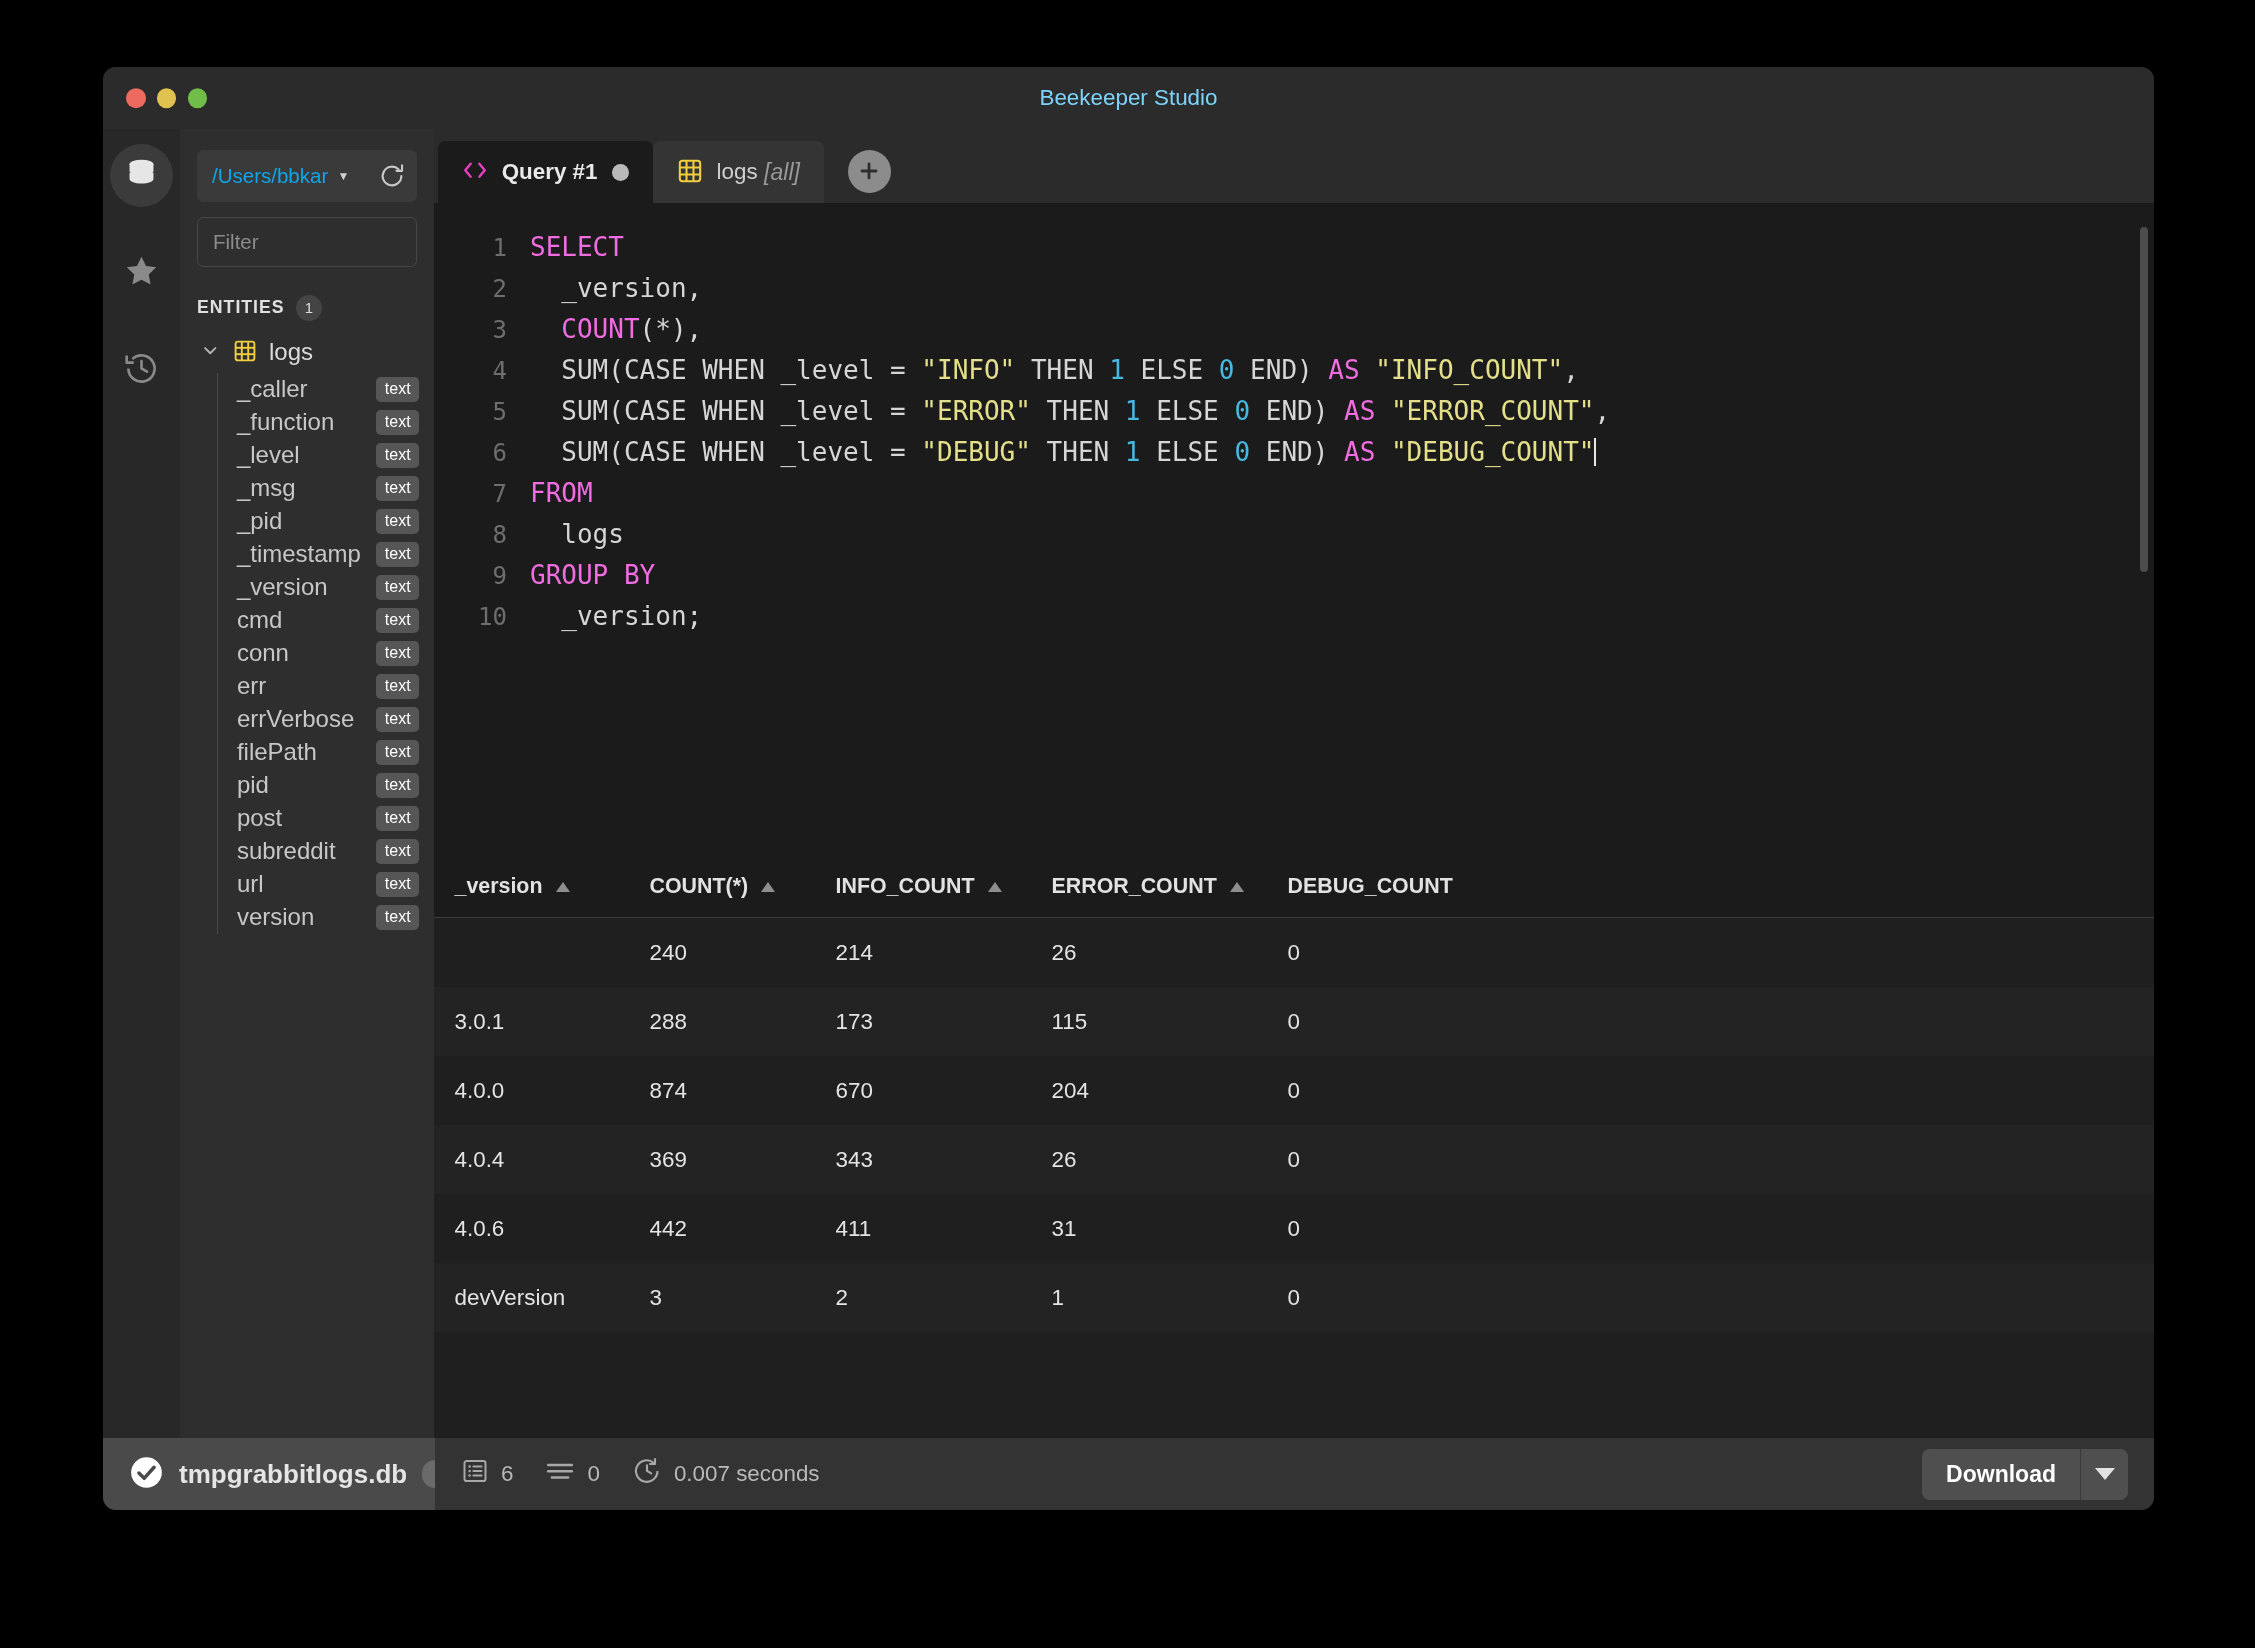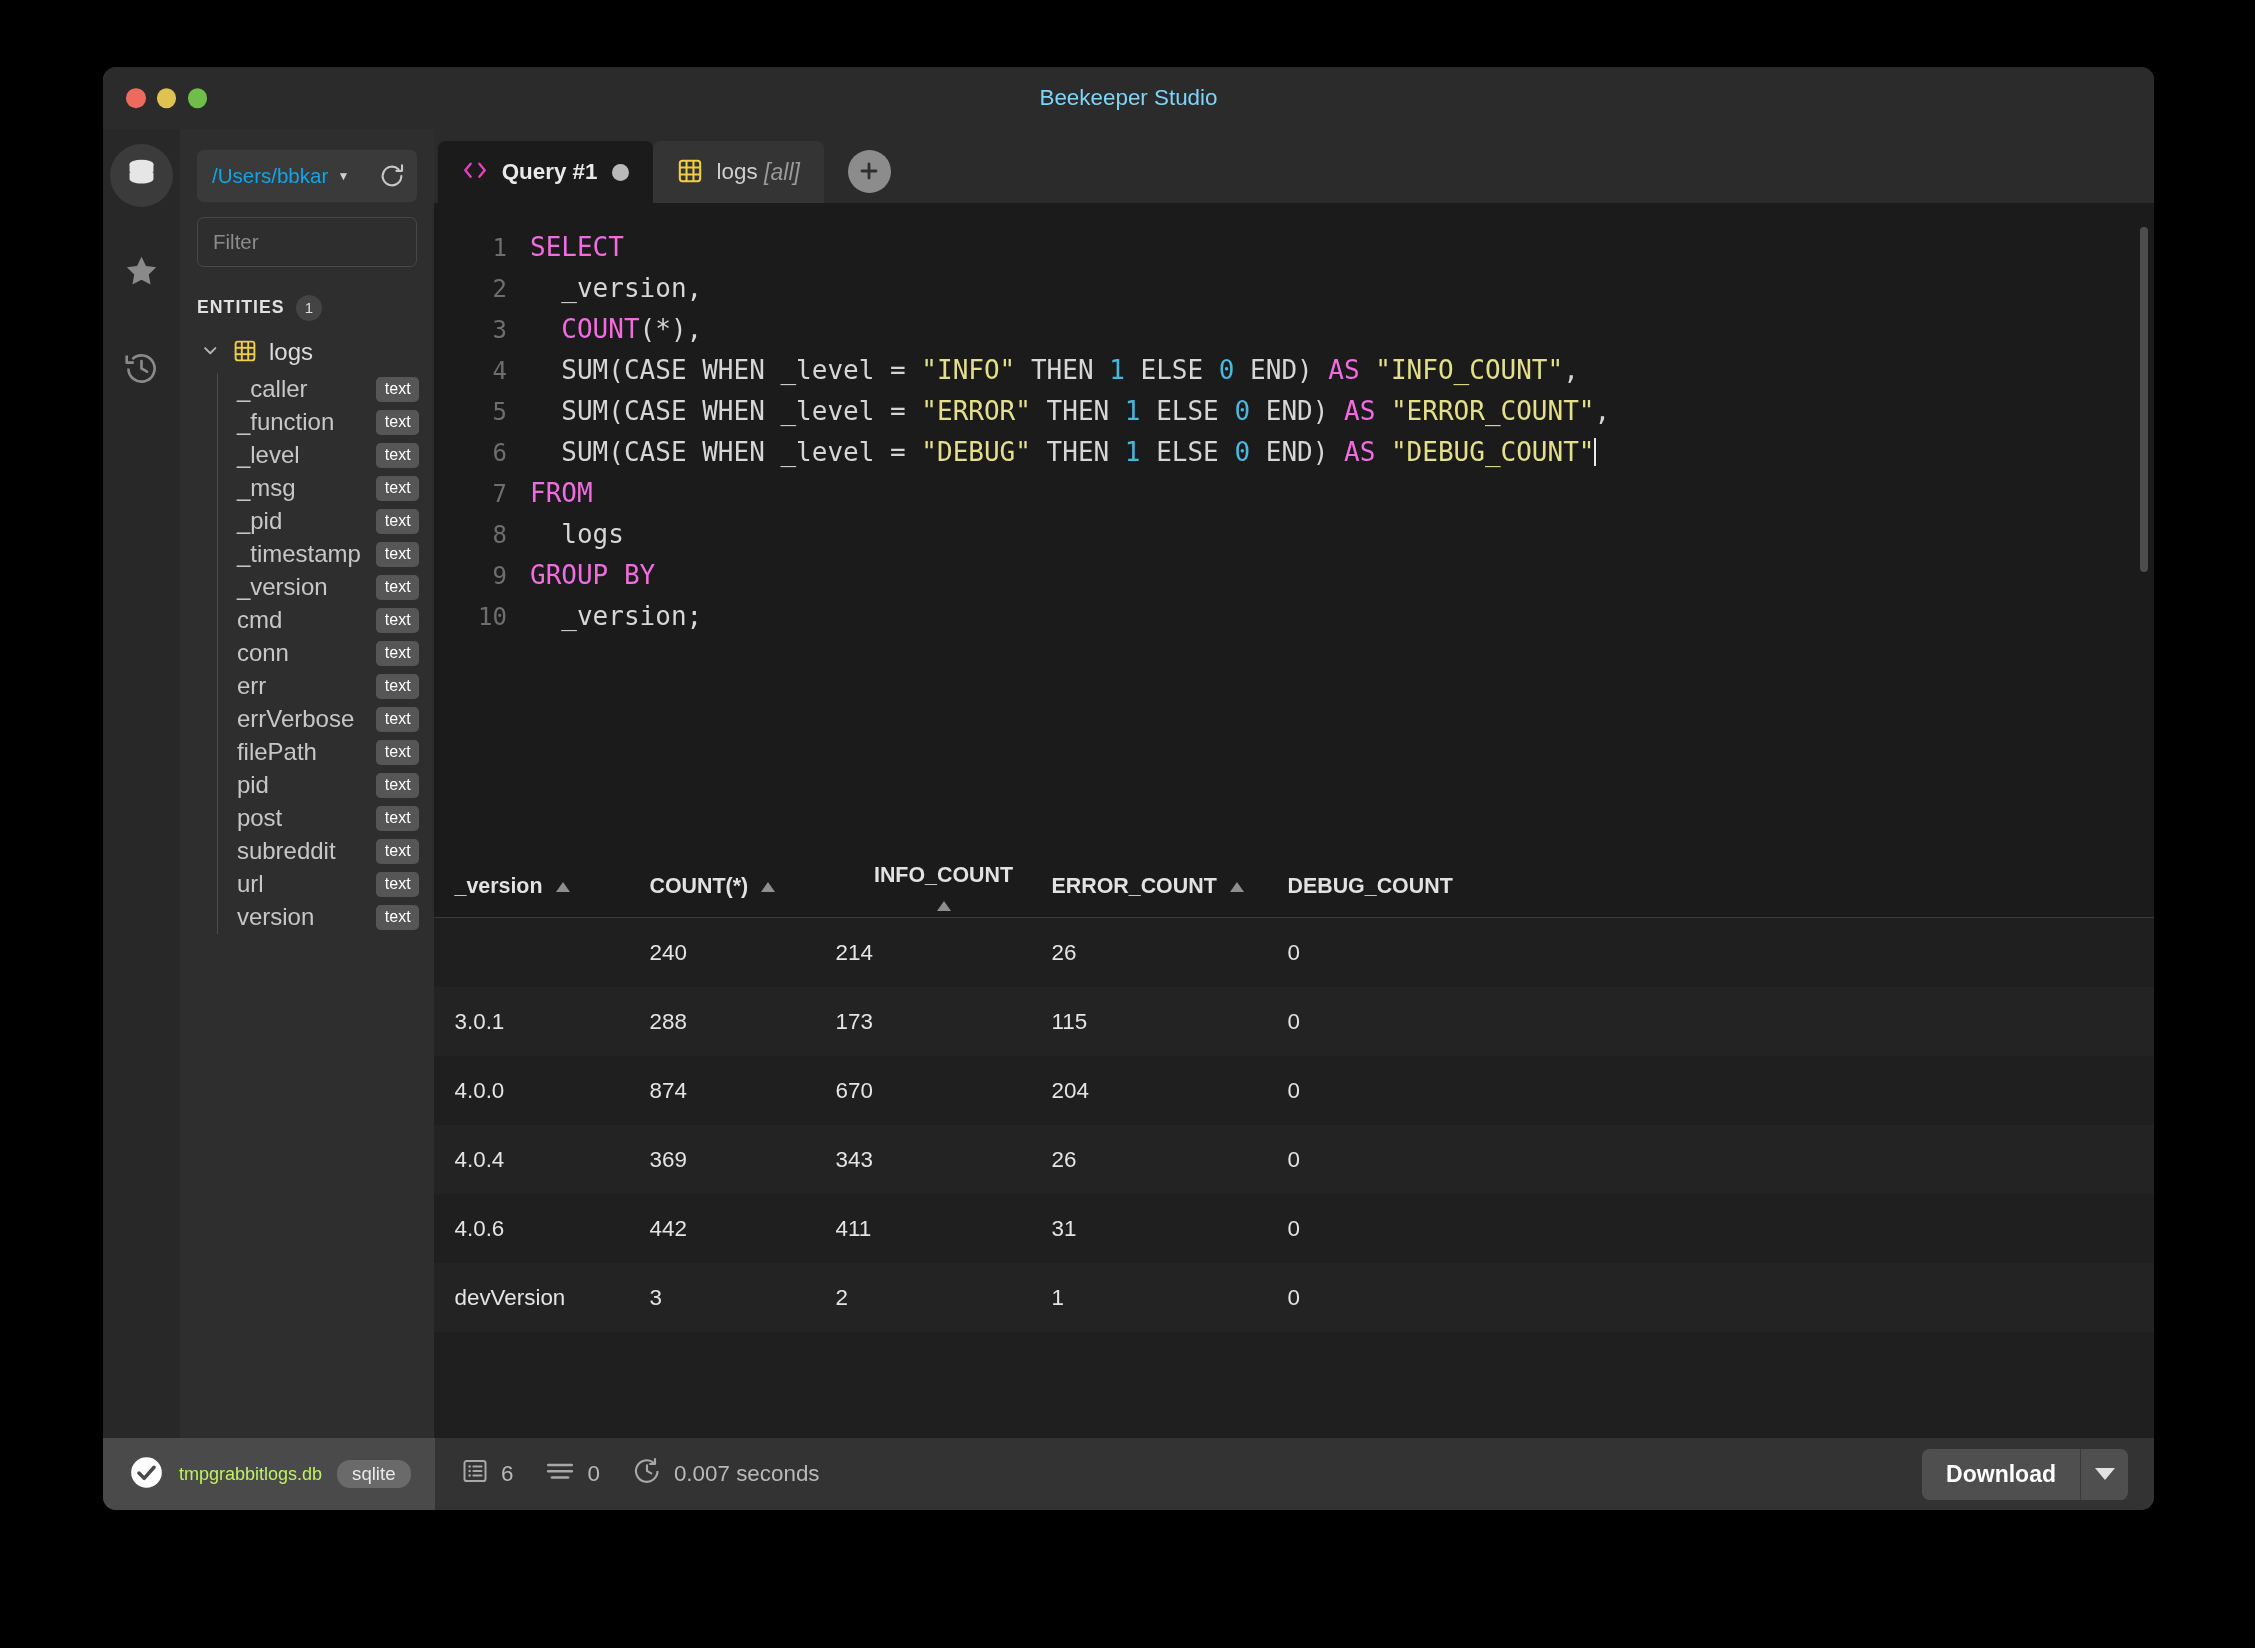--- a/index.html
+++ b/index.html
@@ -259,38 +259,38 @@
   }
   #res-body { flex: 1 1 auto; overflow: hidden; }
   .res-row { display: flex; align-items: center; height: 69px; padding-left: 20.5px; }
   .res-row.odd  { background: #1f1f1f; }
   .res-row.even { background: #232323; }
   .rcell { color: #e4e4e4; font-size: 22.4px; }
 
   
   .c0 { width: 195px; }
   .c1 { width: 186px; }
-  .c2 { width: 216px; flex-direction: column; }
+  .c2 { width: 216px; }
   .c3 { width: 236px; }
   .c4 { width: 242px; }
 
   
   #statusbar {
     height: 72px;
     display: flex; align-items: stretch;
     flex: 0 0 auto;
   }
   #status-left {
     width: 332px;
     background: #4a4a4a;
     display: flex; align-items: center; gap: 15px;
     padding-left: 26px;
     flex: 0 0 auto;
   }
-  #db-name { color: #bef264; font-size: 18px; font-weight: normal; }
+  #db-name { color: #e5e5e5; font-size: 26px; font-weight: bold; }
   #db-engine {
     background: #6a6a6a; color: #e9e9e9;
     font-size: 18.6px; border-radius: 13px;
     padding: 2.8px 15px 3.7px 15px;
   }
   #status-right {
     flex: 1 1 auto;
     background: #333333;
     display: flex; align-items: center;
     padding: 0 26px 0 26px;

